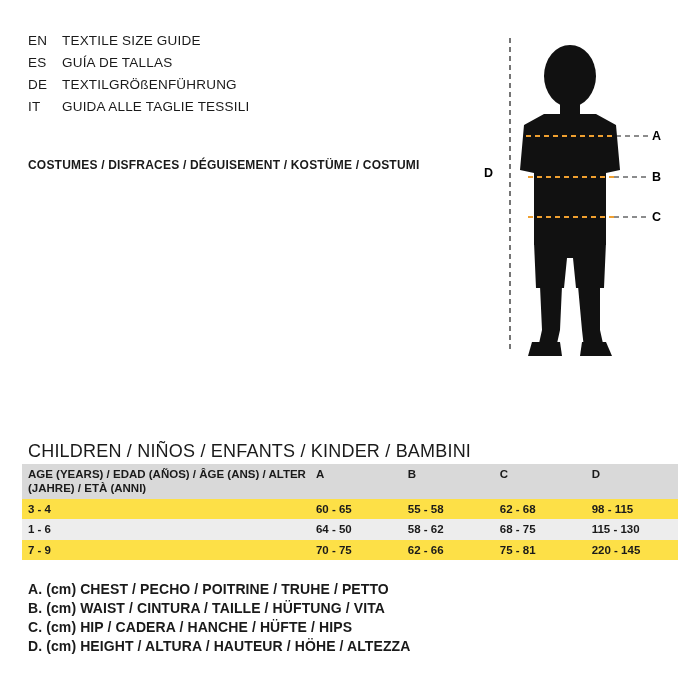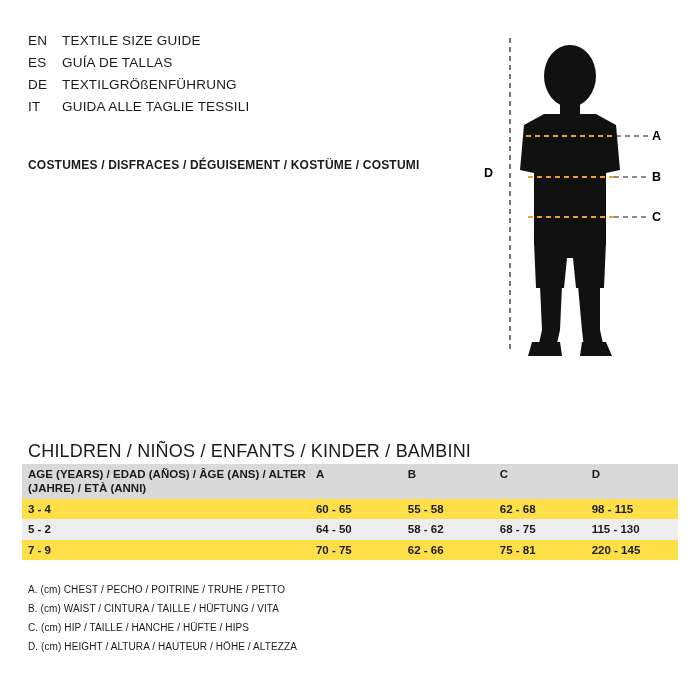--- a/index.html
+++ b/index.html
@@ -116,23 +116,24 @@
   .col-a { width: 90px; }
   .col-b { width: 90px; }
   .col-c { width: 90px; }
   .col-d { width: 90px; }
 
   
   .notes {
     position: absolute;
     left: 28px;
     top: 580px;
-    font-size: 10px;
+    font-size: 14px;
     line-height: 19px;
     letter-spacing: 0.1px;
+    font-weight: bold;
   }
   .note-line { white-space: nowrap; }
 </style>
 </head>
 <body>
 
 <div class="page">
 
   <div class="lang-block">
     <div class="lang-row">
@@ -207,36 +208,36 @@
     </thead>
     <tbody>
       <tr class="row-plain">
         <td>3 - 4</td>
         <td>60 - 65</td>
         <td>55 - 58</td>
         <td>62 - 68</td>
         <td>98 - 115</td>
       </tr>
       <tr class="row-alt">
-        <td>5 - 2</td>
+        <td>1 - 6</td>
         <td>64 - 50</td>
         <td>58 - 62</td>
         <td>68 - 75</td>
         <td>115 - 130</td>
       </tr>
       <tr class="row-plain">
         <td>7 - 9</td>
         <td>70 - 75</td>
         <td>62 - 66</td>
         <td>75 - 81</td>
         <td>220 - 145</td>
       </tr>
     </tbody>
   </table>
 
   <div class="notes">
     <div class="note-line">A. (cm) CHEST / PECHO / POITRINE / TRUHE / PETTO</div>
     <div class="note-line">B. (cm) WAIST / CINTURA / TAILLE / HÜFTUNG / VITA</div>
-    <div class="note-line">C. (cm) HIP / TAILLE / HANCHE / HÜFTE / HIPS</div>
+    <div class="note-line">C. (cm) HIP / CADERA / HANCHE / HÜFTE / HIPS</div>
     <div class="note-line">D. (cm) HEIGHT / ALTURA / HAUTEUR / HÖHE / ALTEZZA</div>
   </div>
 
 </div>
 
 </body></html>

